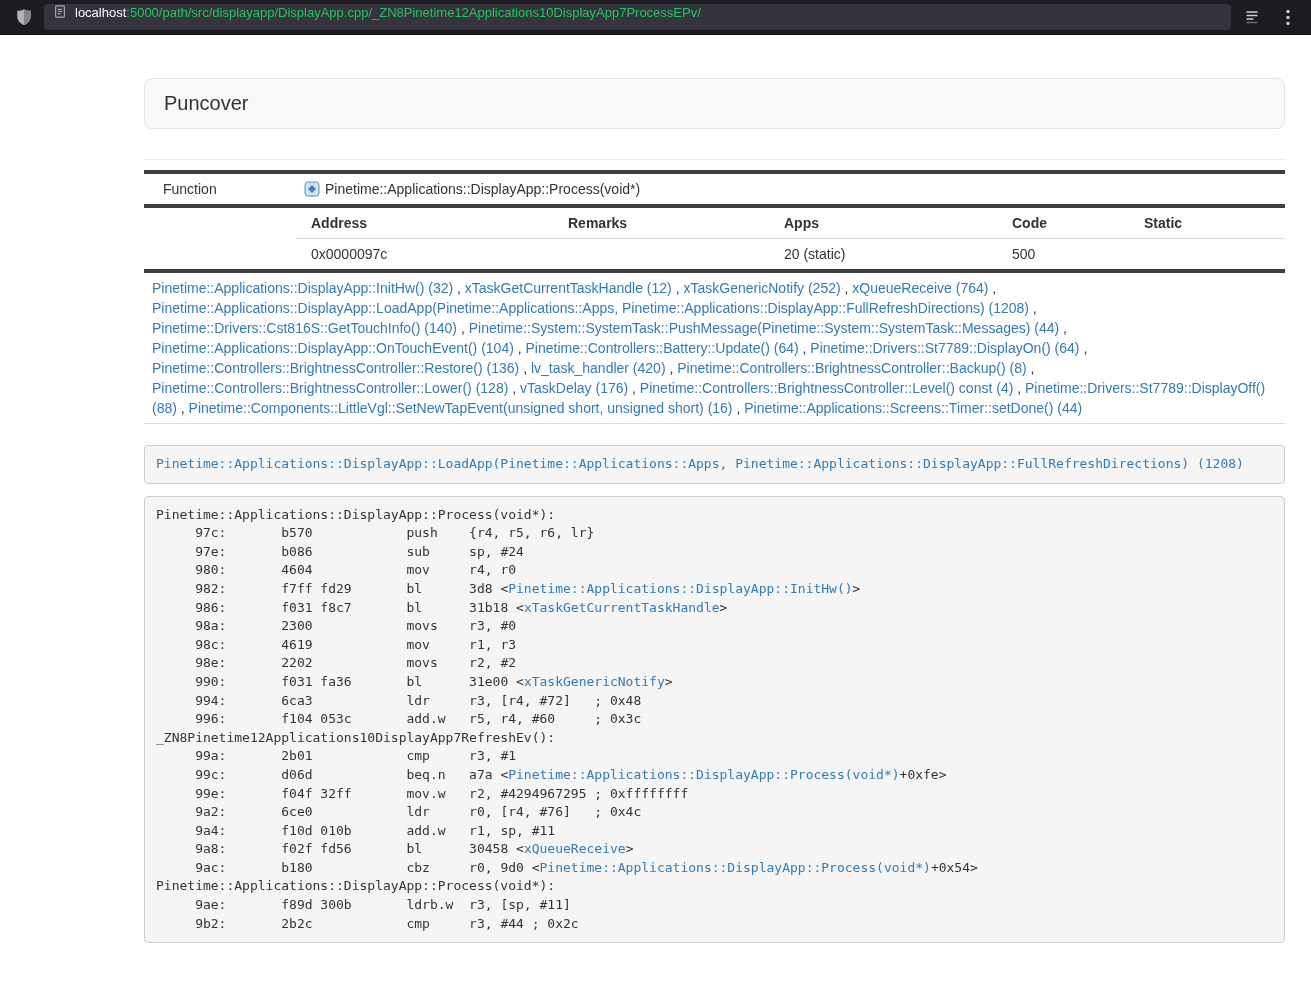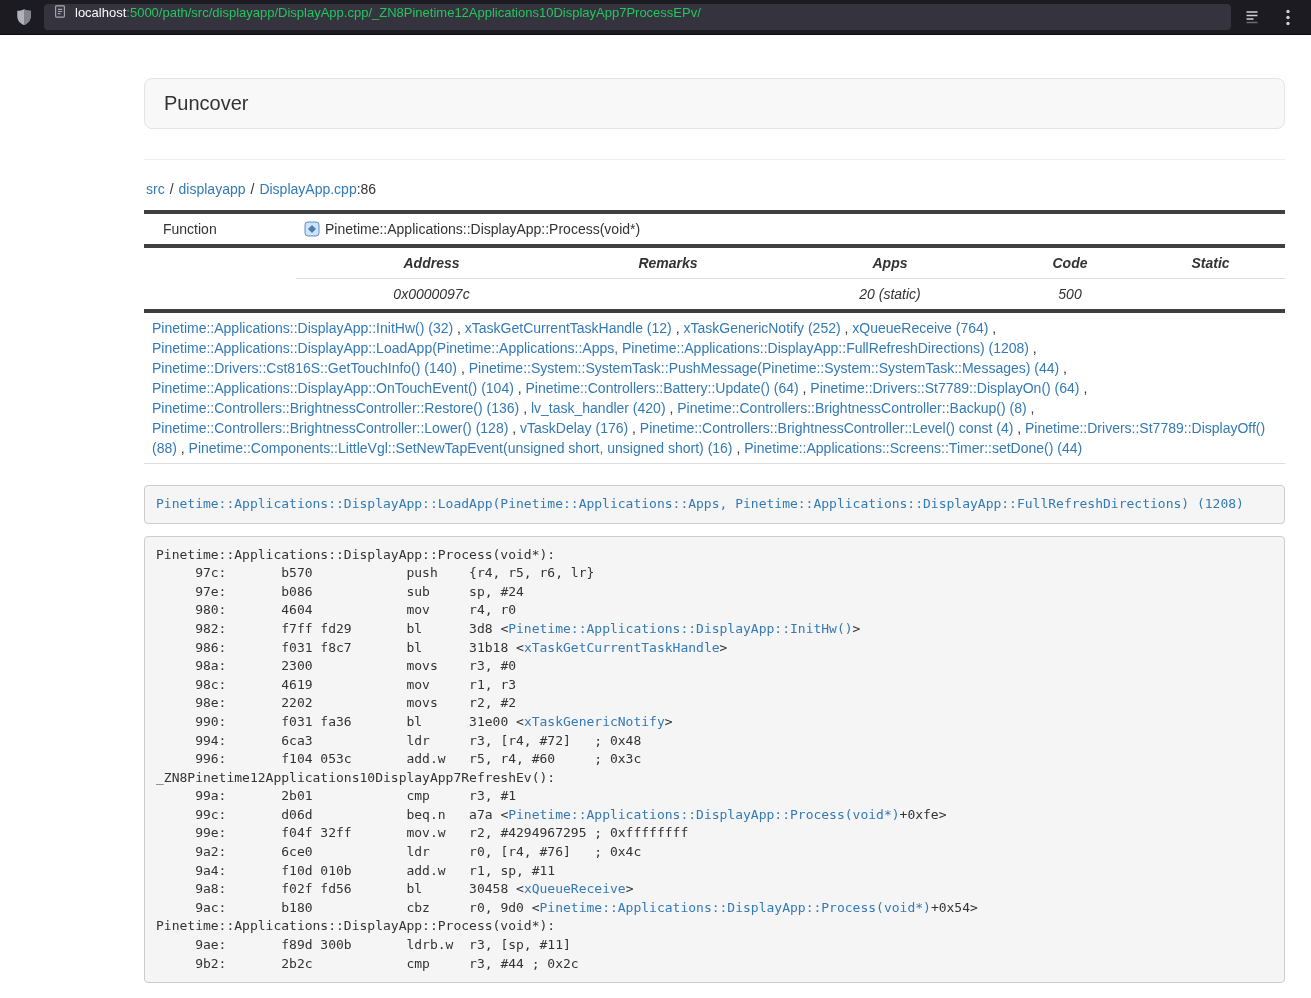--- a/index.html
+++ b/index.html
@@ -45,21 +45,21 @@
   .breadcrumb .lineno { color: #333; }
 
   
   .info-table { margin-top: 10px; border-bottom: 1px solid #dddddd; }
   .irow { display: flex; border-top: 4px solid #404040; }
   .ilabel { flex: 0 0 152px; width: 152px; padding: 5px 8px 5px 19px; line-height: 20px; }
   .ivalue { flex: 1; padding: 5px 8px; line-height: 20px; }
   .ivalue.nopad { padding: 0; }
 
   table.stats { width: 100%; border-collapse: collapse; table-layout: fixed; }
-  table.stats th, table.stats td { text-align: center; padding: 5px 8px; line-height: 20px; font-weight: normal; font-style: italic; }
+  table.stats th, table.stats td { text-align: left; padding: 5px 8px; line-height: 20px; font-weight: normal; }
   table.stats th { font-weight: bold; }
   table.stats thead tr { border-bottom: 1px solid #dddddd; }
   table.stats th:first-child, table.stats td:first-child { padding-left: 15px; }
 
   .method-icon { display: inline-block; vertical-align: text-bottom; margin-right: 5px; }
 
   .callees-cell a { color: #337ab7; margin-top: 14px; }
 
   
   pre.symbol-highlight, pre.disassembly {
@@ -110,23 +110,20 @@
 </div>
 
 <div class="container">
 
   <div class="title-panel">
     <span>Puncover</span>
   </div>
 
   <hr class="rule">
 
-  <div class="breadcrumb">
-    <a href="#">src</a><span class="sep">/</span><a href="#">displayapp</a><span class="sep">/</span><a href="#">DisplayApp.cpp</a><span class="lineno">:86</span>
-  </div>
 
   <div class="info-table">
 
     <div class="irow">
       <div class="ilabel">Function</div>
       <div class="ivalue">
         <svg class="method-icon" width="16" height="16" viewBox="0 0 16 16">
           <rect x="1" y="1" width="14" height="14" rx="3" fill="#cfe3f3" stroke="#5b8ec4"></rect>
           <path d="M8 4l4 4-4 4-4-4z" fill="#4a7fb5"></path>
         </svg><span>Pinetime::Applications::DisplayApp::Process(void*)</span>

